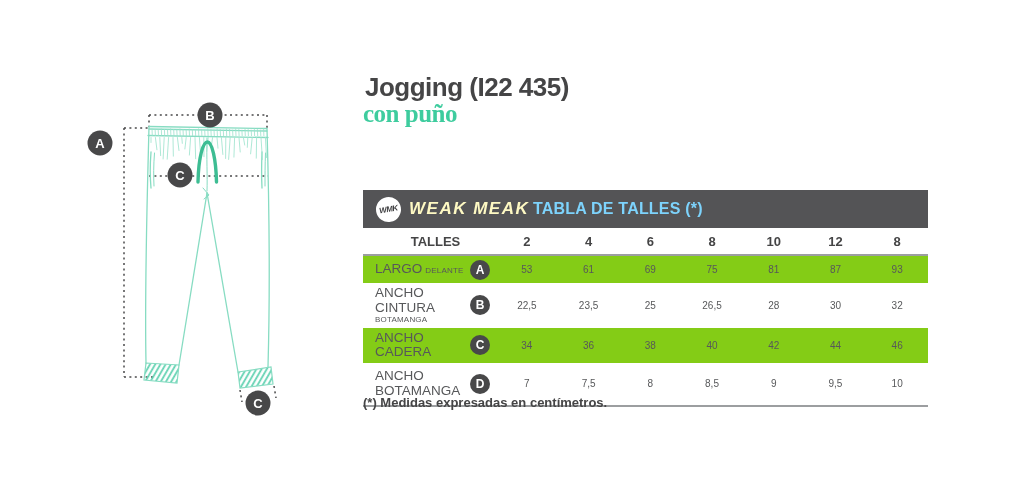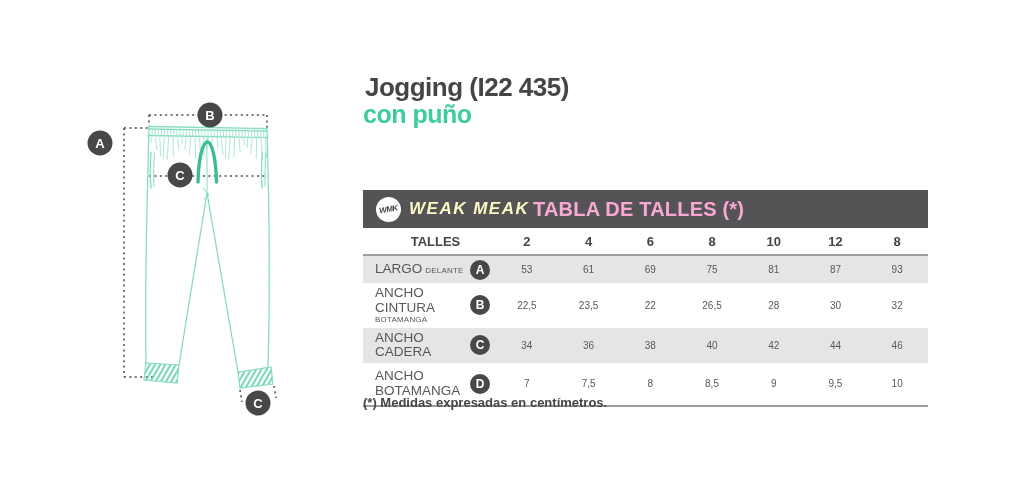--- a/index.html
+++ b/index.html
@@ -9,46 +9,46 @@
   }
   
   .diagram{position:absolute;left:70px;top:85px;width:250px;height:345px;}
   
   .page-title{
     position:absolute;left:356px;top:63px;margin:9px;
     font-size:26px;font-weight:bold;color:#454546;letter-spacing:-0.5px;
   }
   .page-subtitle{
     position:absolute;left:363px;top:100px;margin:0;
-    font-size:25px;font-weight:bold;color:#3ecc9e;letter-spacing:-0.5px;
+    font-size:25px;font-weight:bold;color:#3ecc9e;letter-spacing:-0.5px;font-family:Liberation Serif, serif;
   }
   
   .size-table{position:absolute;left:363px;top:190px;width:565px;}
   .bar{position:relative;height:38px;background:#545456;display:flex;align-items:center;}
   .logo{
     width:25px;height:25px;border-radius:50%;background:#ffffff;color:#3f3f41;
     display:flex;align-items:center;justify-content:center;
     font-weight:bold;font-style:italic;font-size:8px;letter-spacing:-0.5px;
     margin-left:13px;transform:rotate(-10deg);flex:none;
   }
   .brand{
     color:#fef9c3;font-weight:bold;font-style:italic;font-size:17px;
     letter-spacing:1.5px;margin-left:8px;white-space:nowrap;
   }
   .bar-title{
-    position:absolute;left:170px;color:#f9a8d4;font-weight:bold;font-size:20px;
+    position:absolute;left:170px;color:#7dd3fc;font-weight:bold;font-size:16px;
     letter-spacing:0.2px;white-space:nowrap;
   }
   .sizes-row{display:flex;align-items:center;height:26px;border-bottom:2px solid #9c9ea0;}
   .corner{width:133px;padding-left:12px;box-sizing:border-box;
     font-weight:bold;font-size:13px;color:#454546;flex:none;text-align:center;}
   .size-cell{flex:1;text-align:center;font-weight:bold;font-size:13px;color:#454546;}
   #rows{border-bottom:2px solid #9c9ea0;}
   .row{display:flex;align-items:center;min-height:27px;}
-  .row.shaded{background:#e5e5e5;}
+  .row.shaded{background:#84cc16;}
   .row:nth-child(2){min-height:30px;}
   .row:nth-child(4){min-height:42px;}
   .label-cell{width:101px;padding:3px 0 3px 12px;box-sizing:border-box;
     font-size:13.5px;color:#57585a;line-height:1.08;flex:none;}
   .sub-inline{font-size:8px;margin-left:3px;letter-spacing:0.2px;}
   .sub-below{display:block;font-size:8px;letter-spacing:0.2px;margin-top:1px;}
   .badge-cell{width:32px;display:flex;justify-content:center;flex:none;}
   .badge{width:20px;height:20px;border-radius:50%;background:#484849;color:#ffffff;
     font-weight:bold;font-size:12px;display:flex;align-items:center;justify-content:center;}
   .val-cell{flex:1;text-align:center;font-size:10px;color:#57585a;}
@@ -224,21 +224,21 @@
           <span class="val-cell">87</span>
           <span class="val-cell">93</span>
         </div>
         <div class="row">
           <span class="label-cell">ANCHO CINTURA<span class="sub-below">BOTAMANGA</span></span>
           <span class="badge-cell">
             <span class="badge">B</span>
           </span>
           <span class="val-cell">22,5</span>
           <span class="val-cell">23,5</span>
-          <span class="val-cell">22</span>
+          <span class="val-cell">25</span>
           <span class="val-cell">26,5</span>
           <span class="val-cell">28</span>
           <span class="val-cell">30</span>
           <span class="val-cell">32</span>
         </div>
         <div class="row shaded">
           <span class="label-cell">ANCHO CADERA</span>
           <span class="badge-cell">
             <span class="badge">C</span>
           </span>

